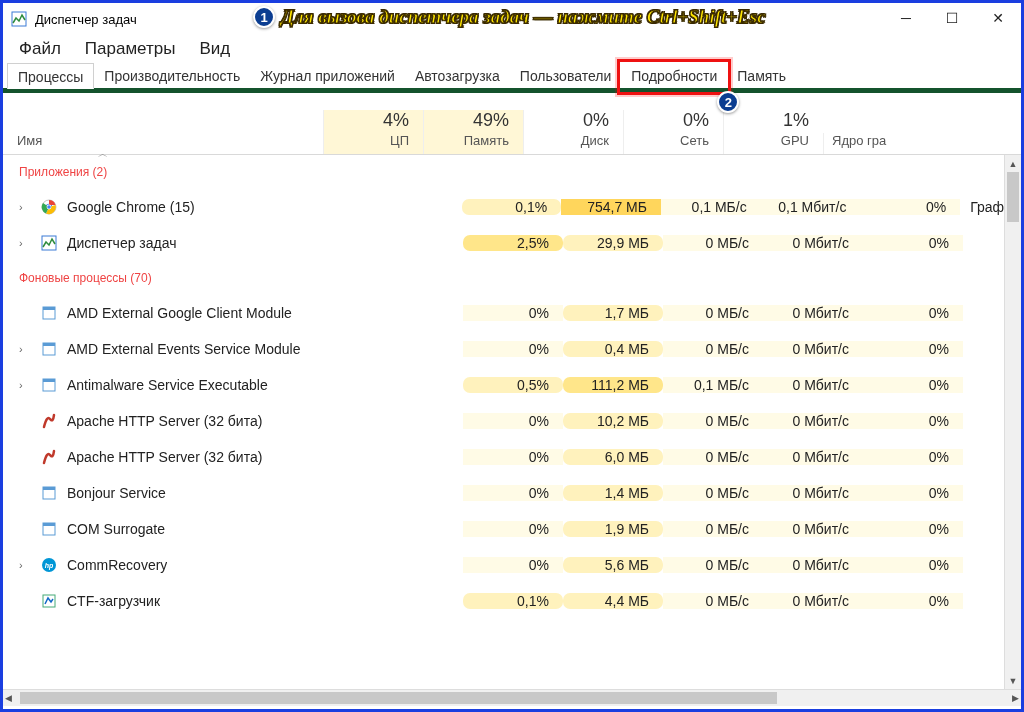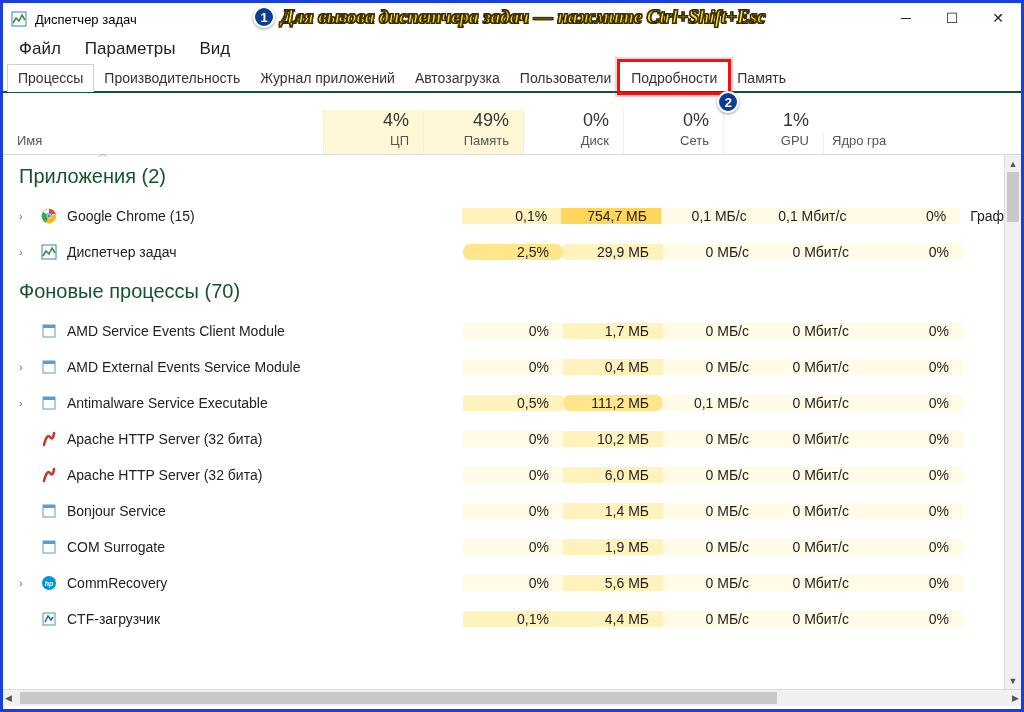--- a/index.html
+++ b/index.html
@@ -8,47 +8,47 @@
   .titlebar { height: 32px; display: flex; align-items: center; padding: 0 8px; position: relative; }
   .titlebar-icon { width: 16px; height: 16px; margin-right: 8px; }
   .titlebar-title { font-size: 13px; color: #000; }
   .win-controls { position: absolute; right: 0; top: 0; display: flex; }
   .win-btn { width: 46px; height: 30px; display: flex; align-items: center; justify-content: center; font-size: 14px; cursor: pointer; }
   .annotation-banner { position: absolute; left: 250px; top: 3px; display: flex; align-items: center; z-index: 50; }
   .annotation-banner .badge, .tab-badge { width: 22px; height: 22px; border-radius: 50%; background: #0b3d91; color: #fff; font-weight: bold; display: flex; align-items: center; justify-content: center; font-size: 13px; border: 2px solid #fff; box-shadow: 0 1px 3px rgba(0,0,0,0.4); }
   .annotation-text { font-family: Georgia, "Times New Roman", serif; font-style: italic; font-weight: bold; font-size: 19px; color: #ffe600; -webkit-text-stroke: 1px #3a2a00; text-shadow: 1px 1px 0 #3a2a00, -1px -1px 0 #3a2a00, 1px -1px 0 #3a2a00, -1px 1px 0 #3a2a00; margin-left: 6px; }
   .menubar { height: 28px; display: flex; align-items: center; padding: 0 6px; gap: 4px; }
   .menubar .menu-item { padding: 4px 10px; font-size: 17px; cursor: pointer; }
-  .tabs { height: 30px; display: flex; align-items: flex-end; padding: 0 4px; border-bottom: 2px solid #14532d; position: relative; }
+  .tabs { height: 30px; display: flex; padding: 0 4px; border-bottom: 5px solid #14532d; position: relative; }
   .tabs .tab { padding: 5px 10px; font-size: 14px; color: #333; cursor: pointer; position: relative; }
   .tabs .tab.active { border: 1px solid #d0d0d0; border-bottom: 1px solid #fff; background: #fff; margin-bottom: -1px; }
   .tab-highlight { position: absolute; border: 3px solid #e11; box-shadow: 0 0 0 2px rgba(255,0,0,0.2); pointer-events: none; }
   .tab-badge-wrap { position: absolute; z-index: 60; }
   .content { display: flex; flex-direction: column; height: calc(712px - 32px - 28px - 30px - 20px - 6px); overflow: hidden; }
   .header-row { display: flex; align-items: flex-end; border-bottom: 1px solid #d9d9d9; height: 62px; font-size: 13px; color: #555; }
   .col-name { width: 320px; padding: 0 0 6px 14px; display: flex; align-items: center; position: relative; }
   .col-name .sort-caret { margin-left: 40px; font-size: 10px; color: #777; position: absolute; left: 55px; top: 14px;}
   .col-state { width: 140px; padding: 0 0 6px 8px; border-left: 1px solid #eee; }
   .col-num { width: 100px; text-align: right; padding: 0 14px 6px 0; border-left: 1px solid #eee; display: flex; flex-direction: column; justify-content: flex-end; align-items: flex-end; }
   .col-num .pct { font-size: 18px; color: #333; margin-bottom: 2px; }
   .col-engine { flex: 1; padding: 0 0 6px 8px; border-left: 1px solid #eee; display: flex; flex-direction: column; justify-content: flex-end; }
   .rows { overflow-y: auto; flex: 1; position: relative; }
   .vscroll { position: absolute; right: 0; top: 0; bottom: 0; width: 17px; background: #f0f0f0; border-left: 1px solid #ddd; }
   .vscroll .arrow { height: 17px; display:flex; align-items:center; justify-content:center; font-size:9px; color:#555; }
   .vscroll .thumb { position:absolute; top: 17px; height: 50px; left:2px; right:2px; background:#c8c8c8; }
-  .group-header { color: #14532d; font-size: 20px; padding: 10px 0 10px 16px; }
+  .group-header { color: #ef4444; font-size: 12px; padding: 10px 0 10px 16px; }
   .row { display: flex; align-items: center; height: 36px; font-size: 14px; }
   .row .c-name { width: 320px; display: flex; align-items: center; padding-left: 16px; gap: 10px; }
   .row .expander { width: 12px; font-size: 11px; color: #666; }
   .row .proc-icon { width: 16px; height: 16px; flex-shrink: 0; }
   .row .c-state { width: 140px; }
   .row .c-num { width: 100px; text-align: right; padding-right: 14px; }
   .row .c-engine { flex: 1; padding-left: 10px; }
   .heat-0 { background: #fffbe6; }
-  .heat-1 { background: #fff2bd; }
+  .heat-1 { background: #fff2bd; border-radius: 7px; }
   .heat-2 { background: #ffe68a; border-radius: 7px; }
   .heat-3 { background: #ffd65c; }
   .col-shade-soft { background: #fff7d6; }
   .hscroll { height: 17px; background: #f0f0f0; border-top: 1px solid #ddd; display:flex; align-items:center; justify-content:space-between; padding: 0 2px; font-size:9px; color:#555; position: relative;}
   .hscroll .thumb-h { position:absolute; left:17px; right: 24%; top:2px; bottom:2px; background:#c8c8c8; }
   .name-label { white-space: nowrap; overflow: hidden; text-overflow: ellipsis; }
   .rows-inner { padding-right: 17px; }
 </style>
 </head>
 <body>
@@ -170,21 +170,21 @@
             <div class="c-engine"></div>
           </div>
           <div class="group-header">Фоновые процессы (70)</div>
           <div class="row">
             <div class="c-name">
               <span class="expander"></span>
               <span class="proc-icon"><svg viewBox="0 0 16 16">
                   <rect x="2" y="2" width="12" height="12" fill="#fff" stroke="#5a9bd5"></rect>
                   <rect x="2" y="2" width="12" height="3" fill="#5a9bd5"></rect>
                 </svg></span>
-              <span class="name-label">AMD Service Events Client Module</span>
+              <span class="name-label">AMD External Google Client Module</span>
             </div>
             <div class="c-state"></div>
             <div class="c-num heat-0">0%</div>
             <div class="c-num heat-1">1,7 МБ</div>
             <div class="c-num heat-0">0 МБ/с</div>
             <div class="c-num heat-0">0 Мбит/с</div>
             <div class="c-num heat-0">0%</div>
             <div class="c-engine"></div>
           </div>
           <div class="row">

